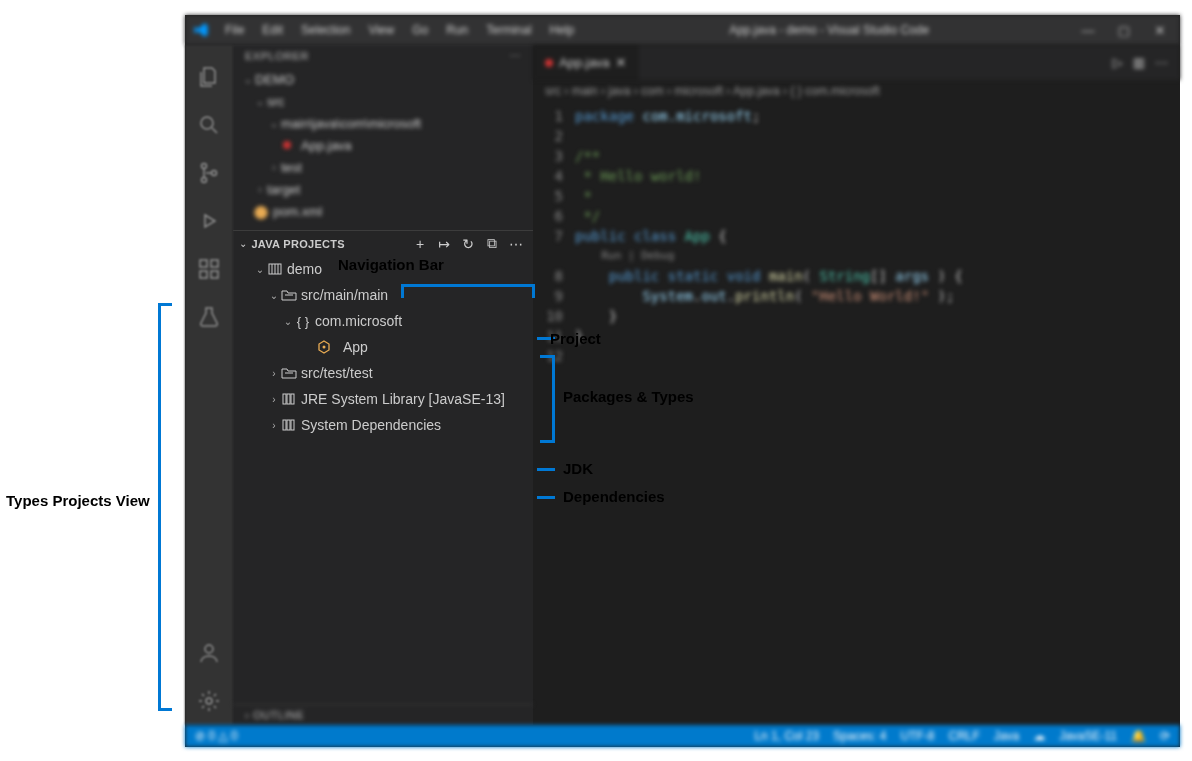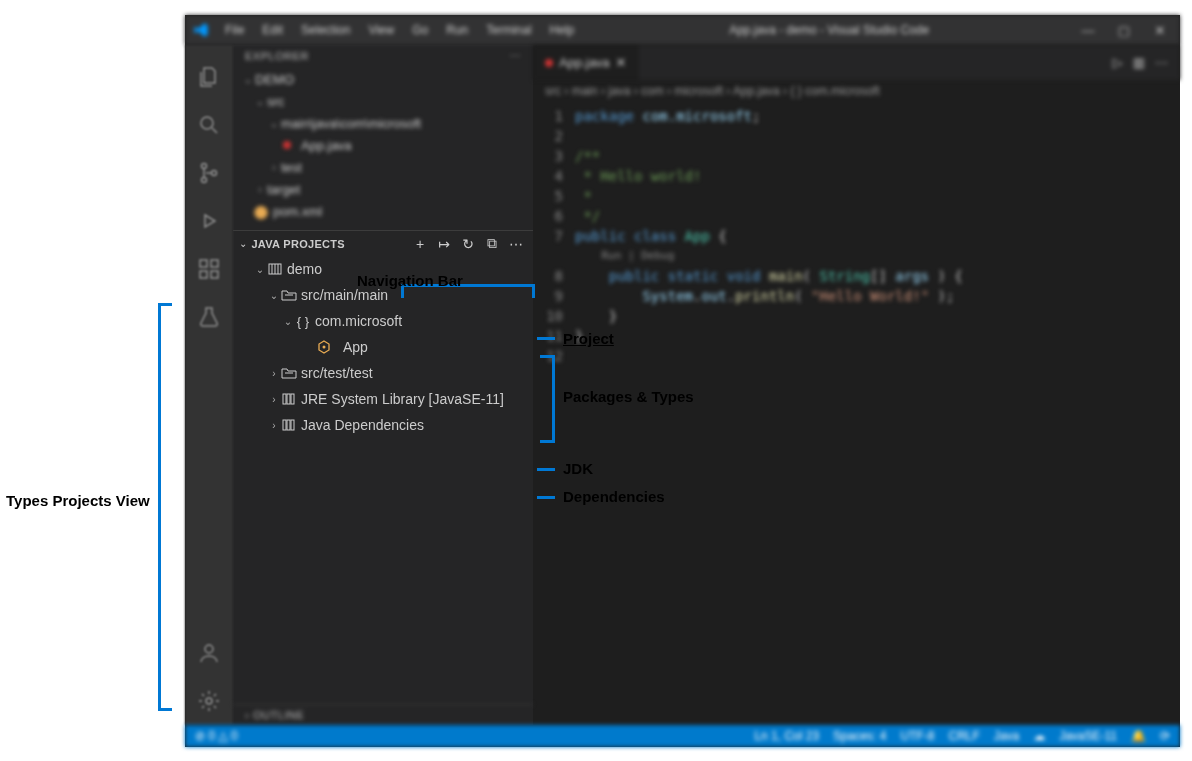--- a/index.html
+++ b/index.html
@@ -74,24 +74,24 @@
 
 .orange { color: #e8ab53; }
 .red-dot::before { content: ''; display: inline-block; width: 8px; height: 8px; border-radius: 50%; background: #cc3333; margin-right: 4px; }
 </style>
 </head>
 <body>
 
 <div class="annotation" style="left:6px; top:492px;">Types Projects View</div>
 <div class="bracket" style="left:158px; top:303px; height:408px; width:14px; border-left:3px solid #0078d4; border-top:3px solid #0078d4; border-bottom:3px solid #0078d4;"></div>
 
-<div class="annotation" style="left:338px; top:272px;margin-left:19px;">Navigation Bar</div>
+<div class="annotation" style="left:338px; top:256px;">Navigation Bar</div>
 <div class="bracket" style="left:401px; top:284px; width:134px; height:14px; border-left:3px solid #0078d4; border-top:3px solid #0078d4; border-right:3px solid #0078d4;"></div>
 
-<div class="annotation" style="left:563px; top:330px;text-decoration:underline;">Project</div>
+<div class="annotation" style="left:550px; top:330px;">Project</div>
 <div class="bracket" style="left:537px; top:337px; width:18px; height:3px; border-top:3px solid #0078d4;"></div>
 
 <div class="annotation" style="left:563px; top:388px;">Packages &amp; Types</div>
 <div class="bracket" style="left:540px; top:355px; width:15px; height:88px; border-right:3px solid #0078d4; border-top:3px solid #0078d4; border-bottom:3px solid #0078d4;"></div>
 
 <div class="annotation" style="left:563px; top:460px;">JDK</div>
 <div class="bracket" style="left:537px; top:468px; width:18px; height:3px; border-top:3px solid #0078d4;"></div>
 
 <div class="annotation" style="left:563px; top:488px;">Dependencies</div>
 <div class="bracket" style="left:537px; top:496px; width:18px; height:3px; border-top:3px solid #0078d4;"></div>
@@ -255,32 +255,32 @@
           </div>
           <div class="tree-row indent-2">
             <span class="chev">›</span>
             <span class="ico">
                 <svg viewBox="0 0 16 16">
                   <rect x="2" y="3" width="3" height="10" fill="none" stroke="#ccc"></rect>
                   <rect x="6" y="3" width="3" height="10" fill="none" stroke="#ccc"></rect>
                   <rect x="10" y="3" width="3" height="10" fill="none" stroke="#ccc"></rect>
                 </svg>
               </span>
-            <span>JRE System Library [JavaSE-11]</span>
+            <span>JRE System Library [JavaSE-13]</span>
           </div>
           <div class="tree-row indent-2">
             <span class="chev">›</span>
             <span class="ico">
                 <svg viewBox="0 0 16 16">
                   <rect x="2" y="3" width="3" height="10" fill="none" stroke="#ccc"></rect>
                   <rect x="6" y="3" width="3" height="10" fill="none" stroke="#ccc"></rect>
                   <rect x="10" y="3" width="3" height="10" fill="none" stroke="#ccc"></rect>
                 </svg>
               </span>
-            <span>Java Dependencies</span>
+            <span>System Dependencies</span>
           </div>
         </div>
       </div>
 
       <div style="flex:1"></div>
       <div class="section-header outline-header">
           <span style="margin-right:4px">›</span>
           <span>OUTLINE</span>
         </div>
     </div>

